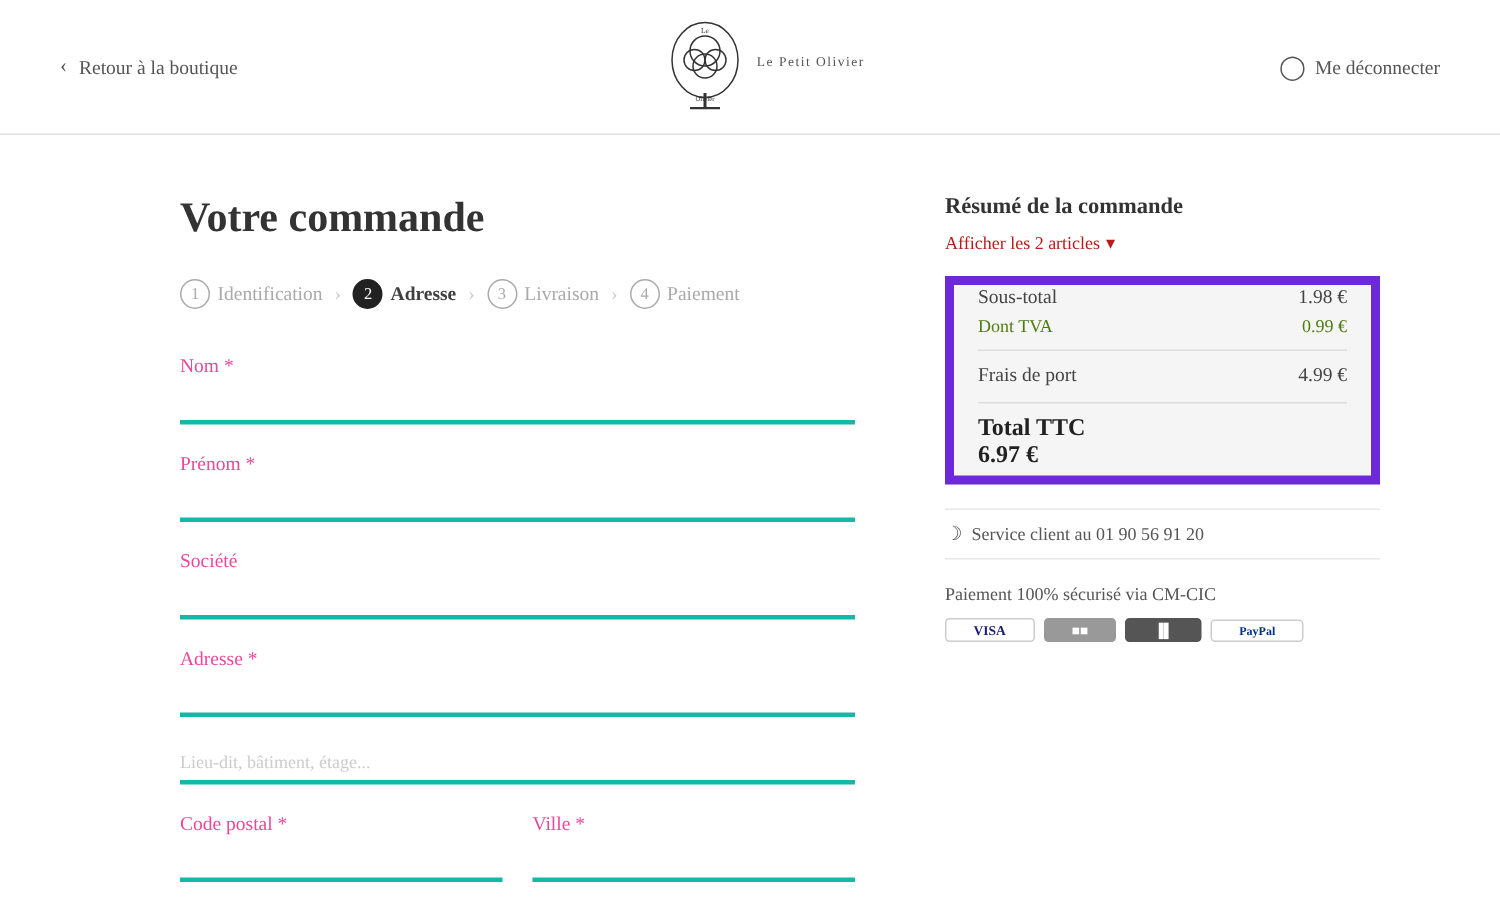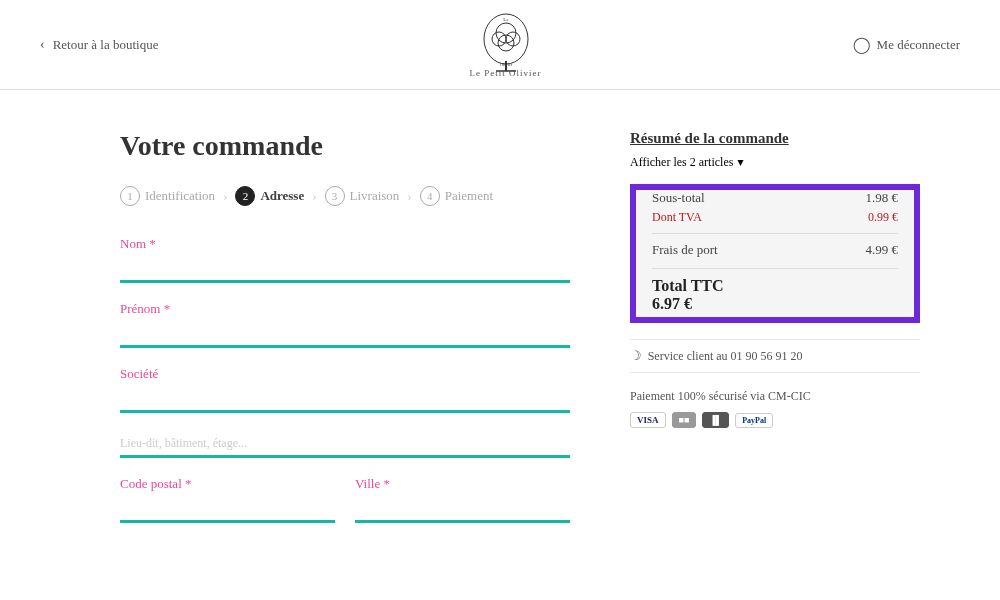--- a/index.html
+++ b/index.html
@@ -22,21 +22,21 @@
     .header-left {
       display: flex;
       align-items: center;
       gap: 8px;
       font-size: 13px;
       color: #555;
       cursor: pointer;
     }
     .header-logo {
       display: flex;
-      flex-direction: column;
+      flex-direction: row;
       align-items: center;
     }
     .header-right {
       display: flex;
       align-items: center;
       gap: 6px;
       font-size: 13px;
       color: #555;
       cursor: pointer;
     }
@@ -142,25 +142,24 @@
     }
     .form-row .form-group {
       flex: 1;
     }
 
     
     .order-summary-title {
       font-size: 15px;
       font-weight: bold;
       margin-bottom: 8px;
-      text-decoration: underline;
     }
     .show-articles {
       font-size: 12px;
-      color: #000000;
+      color: #b91c1c;
       margin-bottom: 14px;
       cursor: pointer;
       display: flex;
       align-items: center;
       gap: 4px;
     }
     .summary-box {
       background: #f5f5f5;
       border: 6px solid #6d28d9;
       padding: 0 16px;
@@ -168,21 +167,21 @@
     }
     .summary-row {
       display: flex;
       justify-content: space-between;
       font-size: 13px;
       margin-bottom: 4px;
       color: #444;
     }
     .summary-row.small {
       font-size: 12px;
-      color: #b91c1c;
+      color: #4d7c0f;
       margin-bottom: 0;
     }
     .summary-row.shipping {
       margin-bottom: 10px;
     }
     .summary-row.total {
       font-size: 16px;
       font-weight: bold;
       color: #222;
       margin-top: 4px;
@@ -212,21 +211,21 @@
     }
     .payment-icons {
       display: flex;
       gap: 6px;
       align-items: center;
       margin-top: 8px;
     }
     .payment-card {
       border: 1px solid #ccc;
       border-radius: 3px;
-      padding: 2px 6px;
+      padding: 2px 18px;
       font-size: 9px;
       color: #555;
       font-weight: bold;
       background: #fff;
     }
     .payment-card.visa { color: #1a1f71; }
     .payment-card.paypal { color: #003087; font-size: 8px; }
 
     
     .logo-svg {
@@ -305,20 +304,24 @@
     <div class="form-group">
       <label class="form-label">Prénom *</label>
       <input type="text" class="form-input" style="">
     </div>
 
     <div class="form-group">
       <label class="form-label">Société</label>
       <input type="text" class="form-input" style="">
     </div>
 
+    <div class="form-group">
+      <label class="form-label">Adresse *</label>
+      <input type="text" class="form-input" style="">
+    </div>
 
     <div class="form-group">
       <input type="text" class="form-input" placeholder="Lieu-dit, bâtiment, étage..." style="">
     </div>
 
     <div class="form-row">
       <div class="form-group">
         <label class="form-label">Code postal *</label>
         <input type="text" class="form-input" style="">
       </div>

